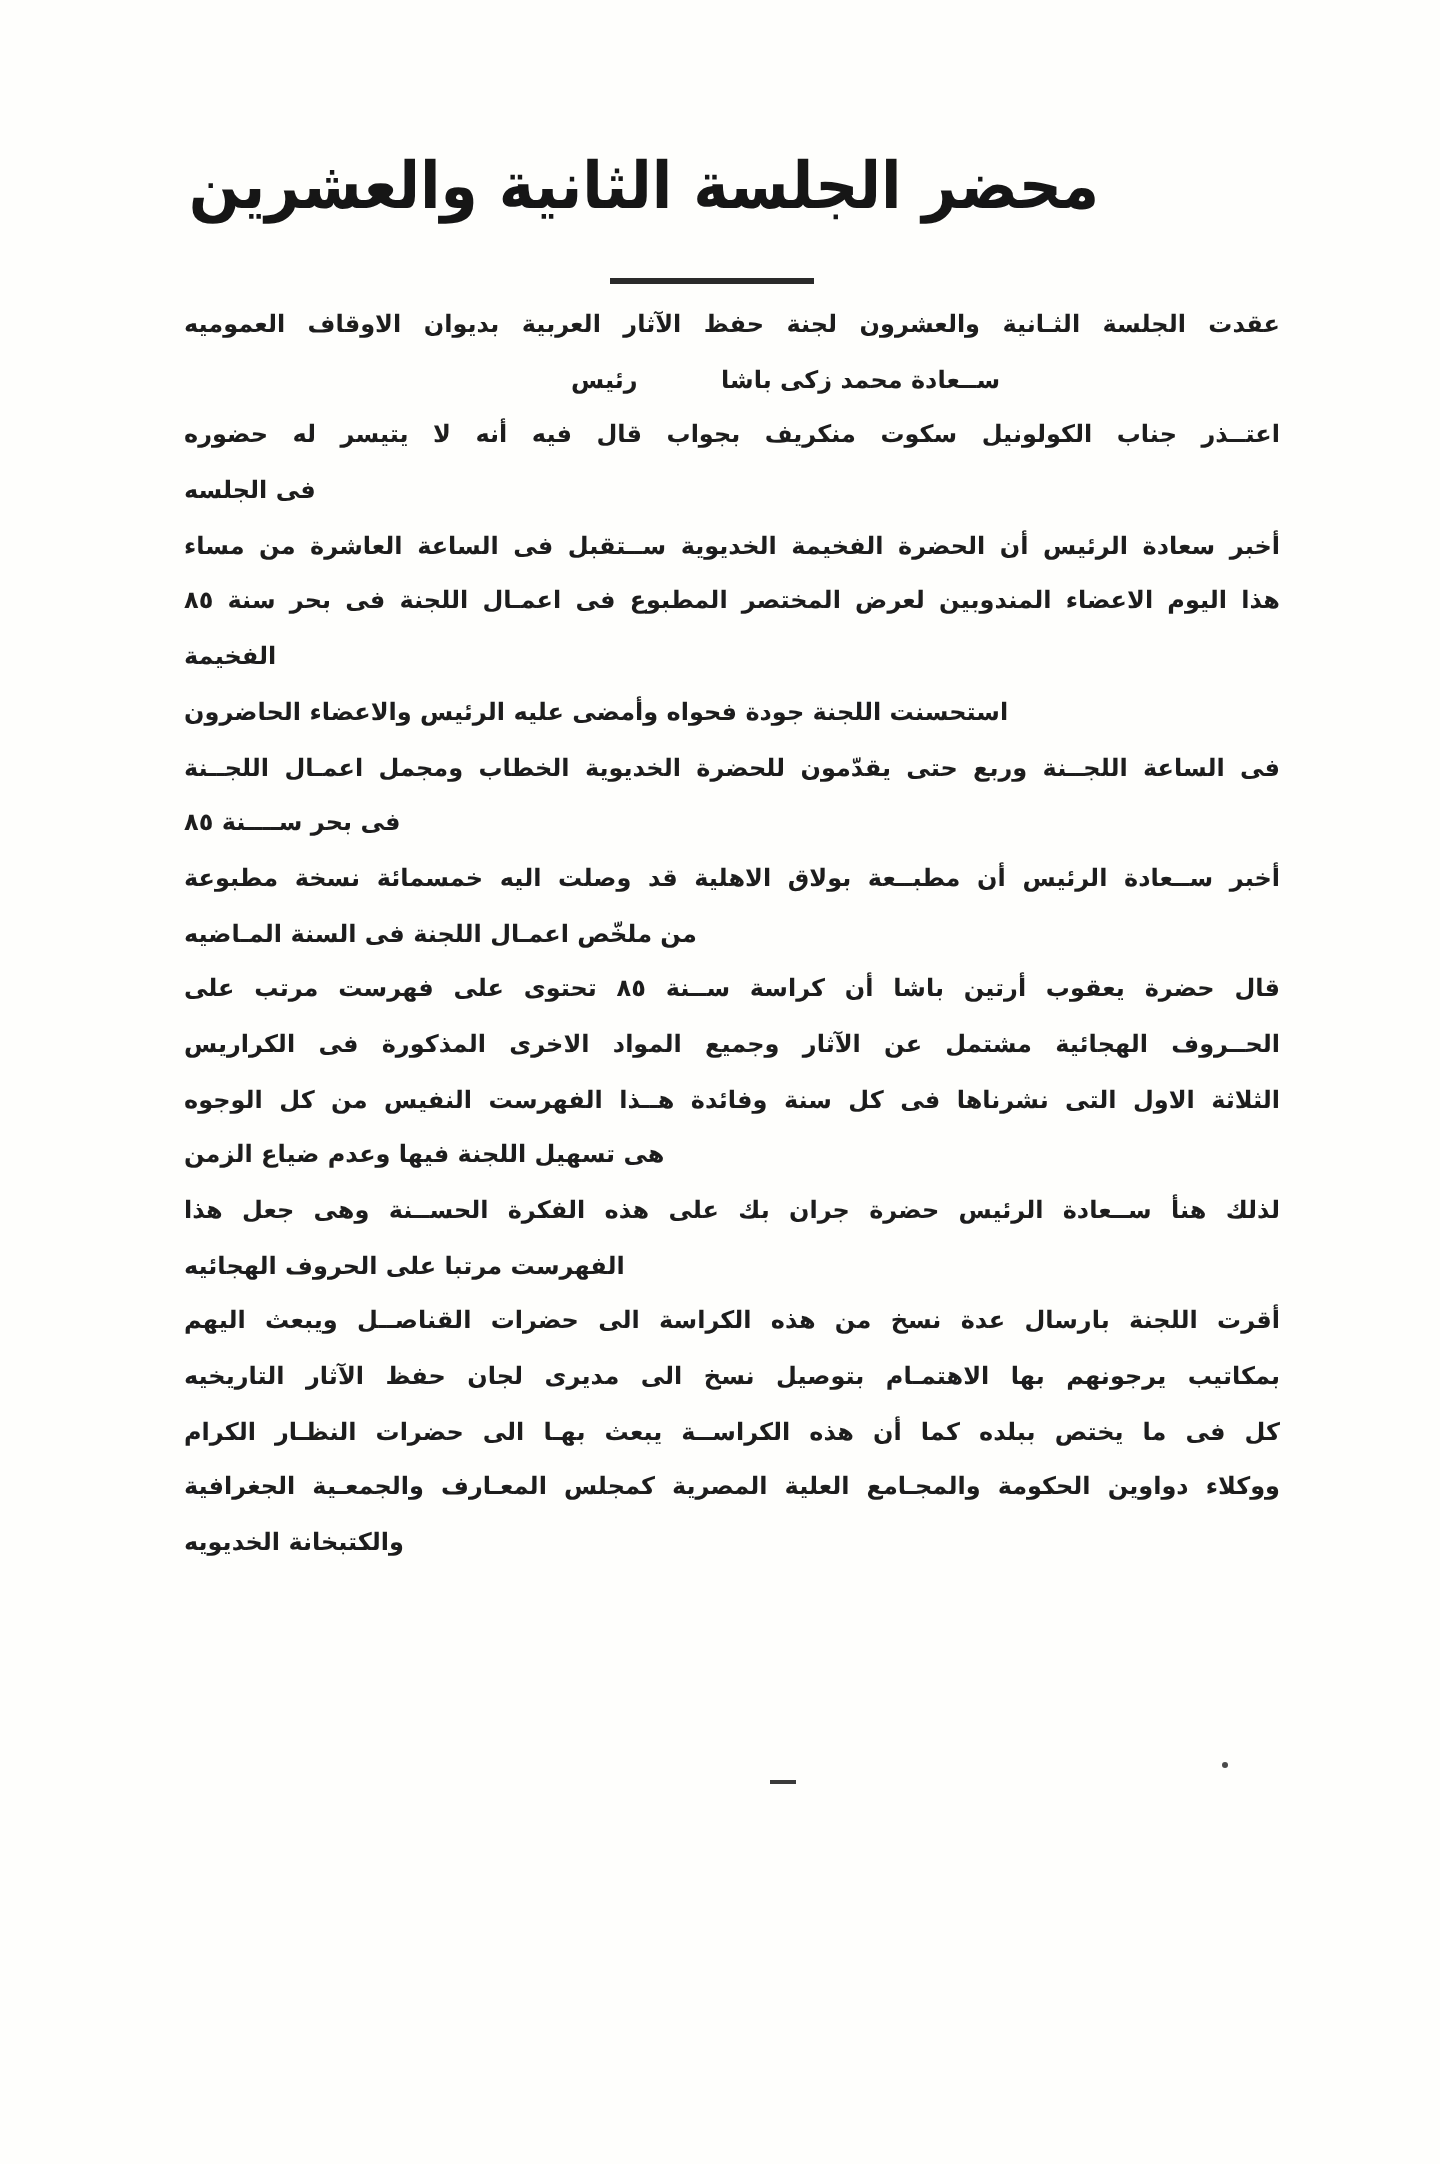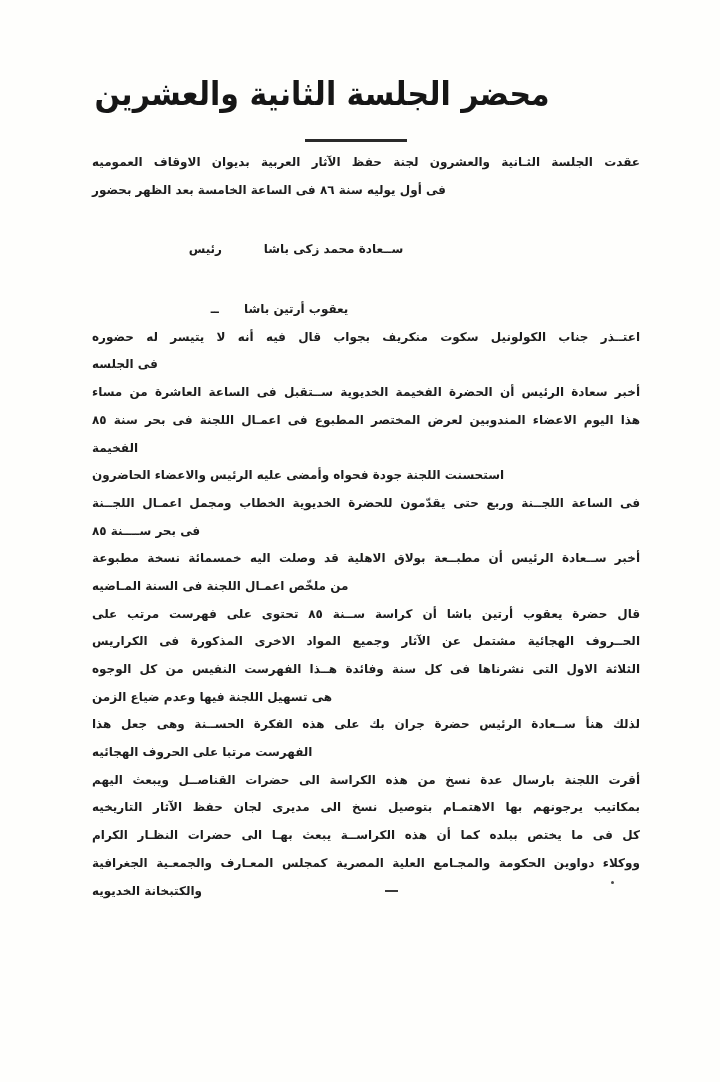--- a/index.html
+++ b/index.html
@@ -45,21 +45,21 @@
     width: 548px;
     direction: rtl;
     font-size: 12px;
     font-weight: 700;
     line-height: 27.7px;
     color: #1d1d1d;
   }
   .body-line { height: 27.7px; overflow: visible; }
   .align-justify { text-align: justify; text-align-last: justify; }
   .align-left  { text-align: left;  white-space: pre; }
-  .align-row   { text-align: center; white-space: pre; margin-top: 32px; }
+  .align-row   { text-align: right; white-space: pre; }
   .end-mark {
     position: absolute;
     top: 890px;
     left: 385px;
     width: 13px;
     height: 2px;
     background: #3a3a3a;
   }
   .speck {
     position: absolute;
@@ -78,23 +78,21 @@
 
   <div class="title-wrap">
     <div class="doc-title">محضر الجلسة الثانية والعشرين</div>
   </div>
 
   <div class="title-divider"></div>
 
   <div class="body-block">
 
   <div class="body-line align-justify">عقدت الجلسة الثـانية والعشرون لجنة حفظ الآثار العربية بديوان الاوقاف العموميه</div>
-      <div class="body-line align-left">فى أول يوليه سنة ٨٦ فى الساعة الخامسة بعد الظهر بحضور</div>
       <div class="body-line align-row" style="padding-right: 140px;">ســعادة محمد زكى باشا          رئيس</div>
-      <div class="body-line align-row" style="padding-right: 173px;">يعقوب أرتين باشا      ــ</div>
       <div class="body-line align-justify">اعتــذر جناب الكولونيل سكوت منكريف بجواب قال فيه أنه لا يتيسر له حضوره</div>
       <div class="body-line align-left">فى الجلسه</div>
       <div class="body-line align-justify">أخبر سعادة الرئيس أن الحضرة الفخيمة الخديوية ســتقبل فى الساعة العاشرة من مساء</div>
       <div class="body-line align-justify">هذا اليوم الاعضاء المندوبين لعرض المختصر المطبوع فى اعمـال اللجنة فى بحر سنة ٨٥</div>
       <div class="body-line align-left">الفخيمة</div>
       <div class="body-line align-left">استحسنت اللجنة جودة فحواه وأمضى عليه الرئيس والاعضاء الحاضرون</div>
       <div class="body-line align-justify">فى الساعة اللجــنة وربع حتى يقدّمون للحضرة الخديوية الخطاب ومجمل اعمـال اللجــنة</div>
       <div class="body-line align-left">فى بحر ســــنة ٨٥</div>
       <div class="body-line align-justify">أخبر ســعادة الرئيس أن مطبــعة بولاق الاهلية قد وصلت اليه خمسمائة نسخة مطبوعة</div>
       <div class="body-line align-left">من ملخّص اعمـال اللجنة فى السنة المـاضيه</div>

